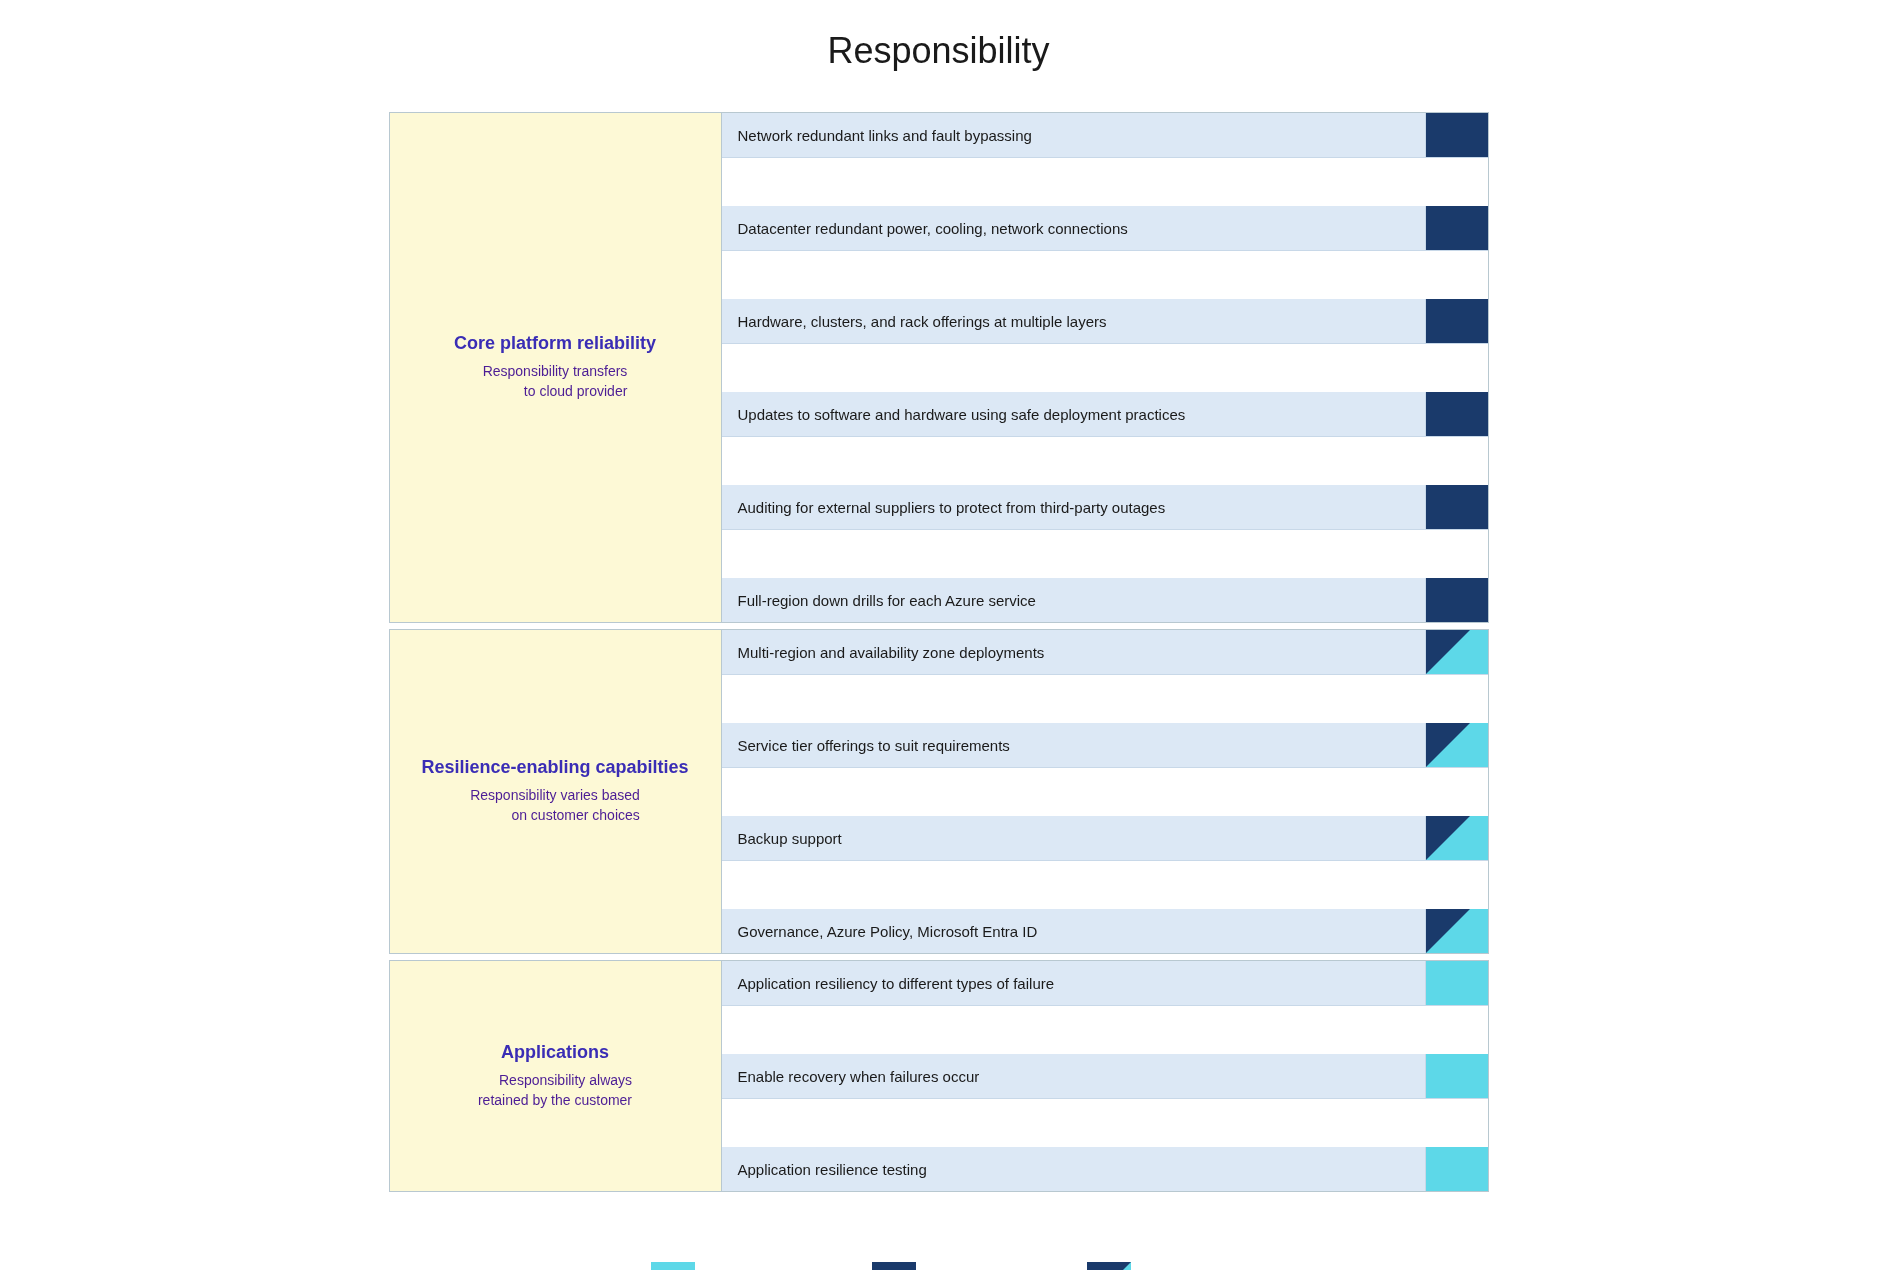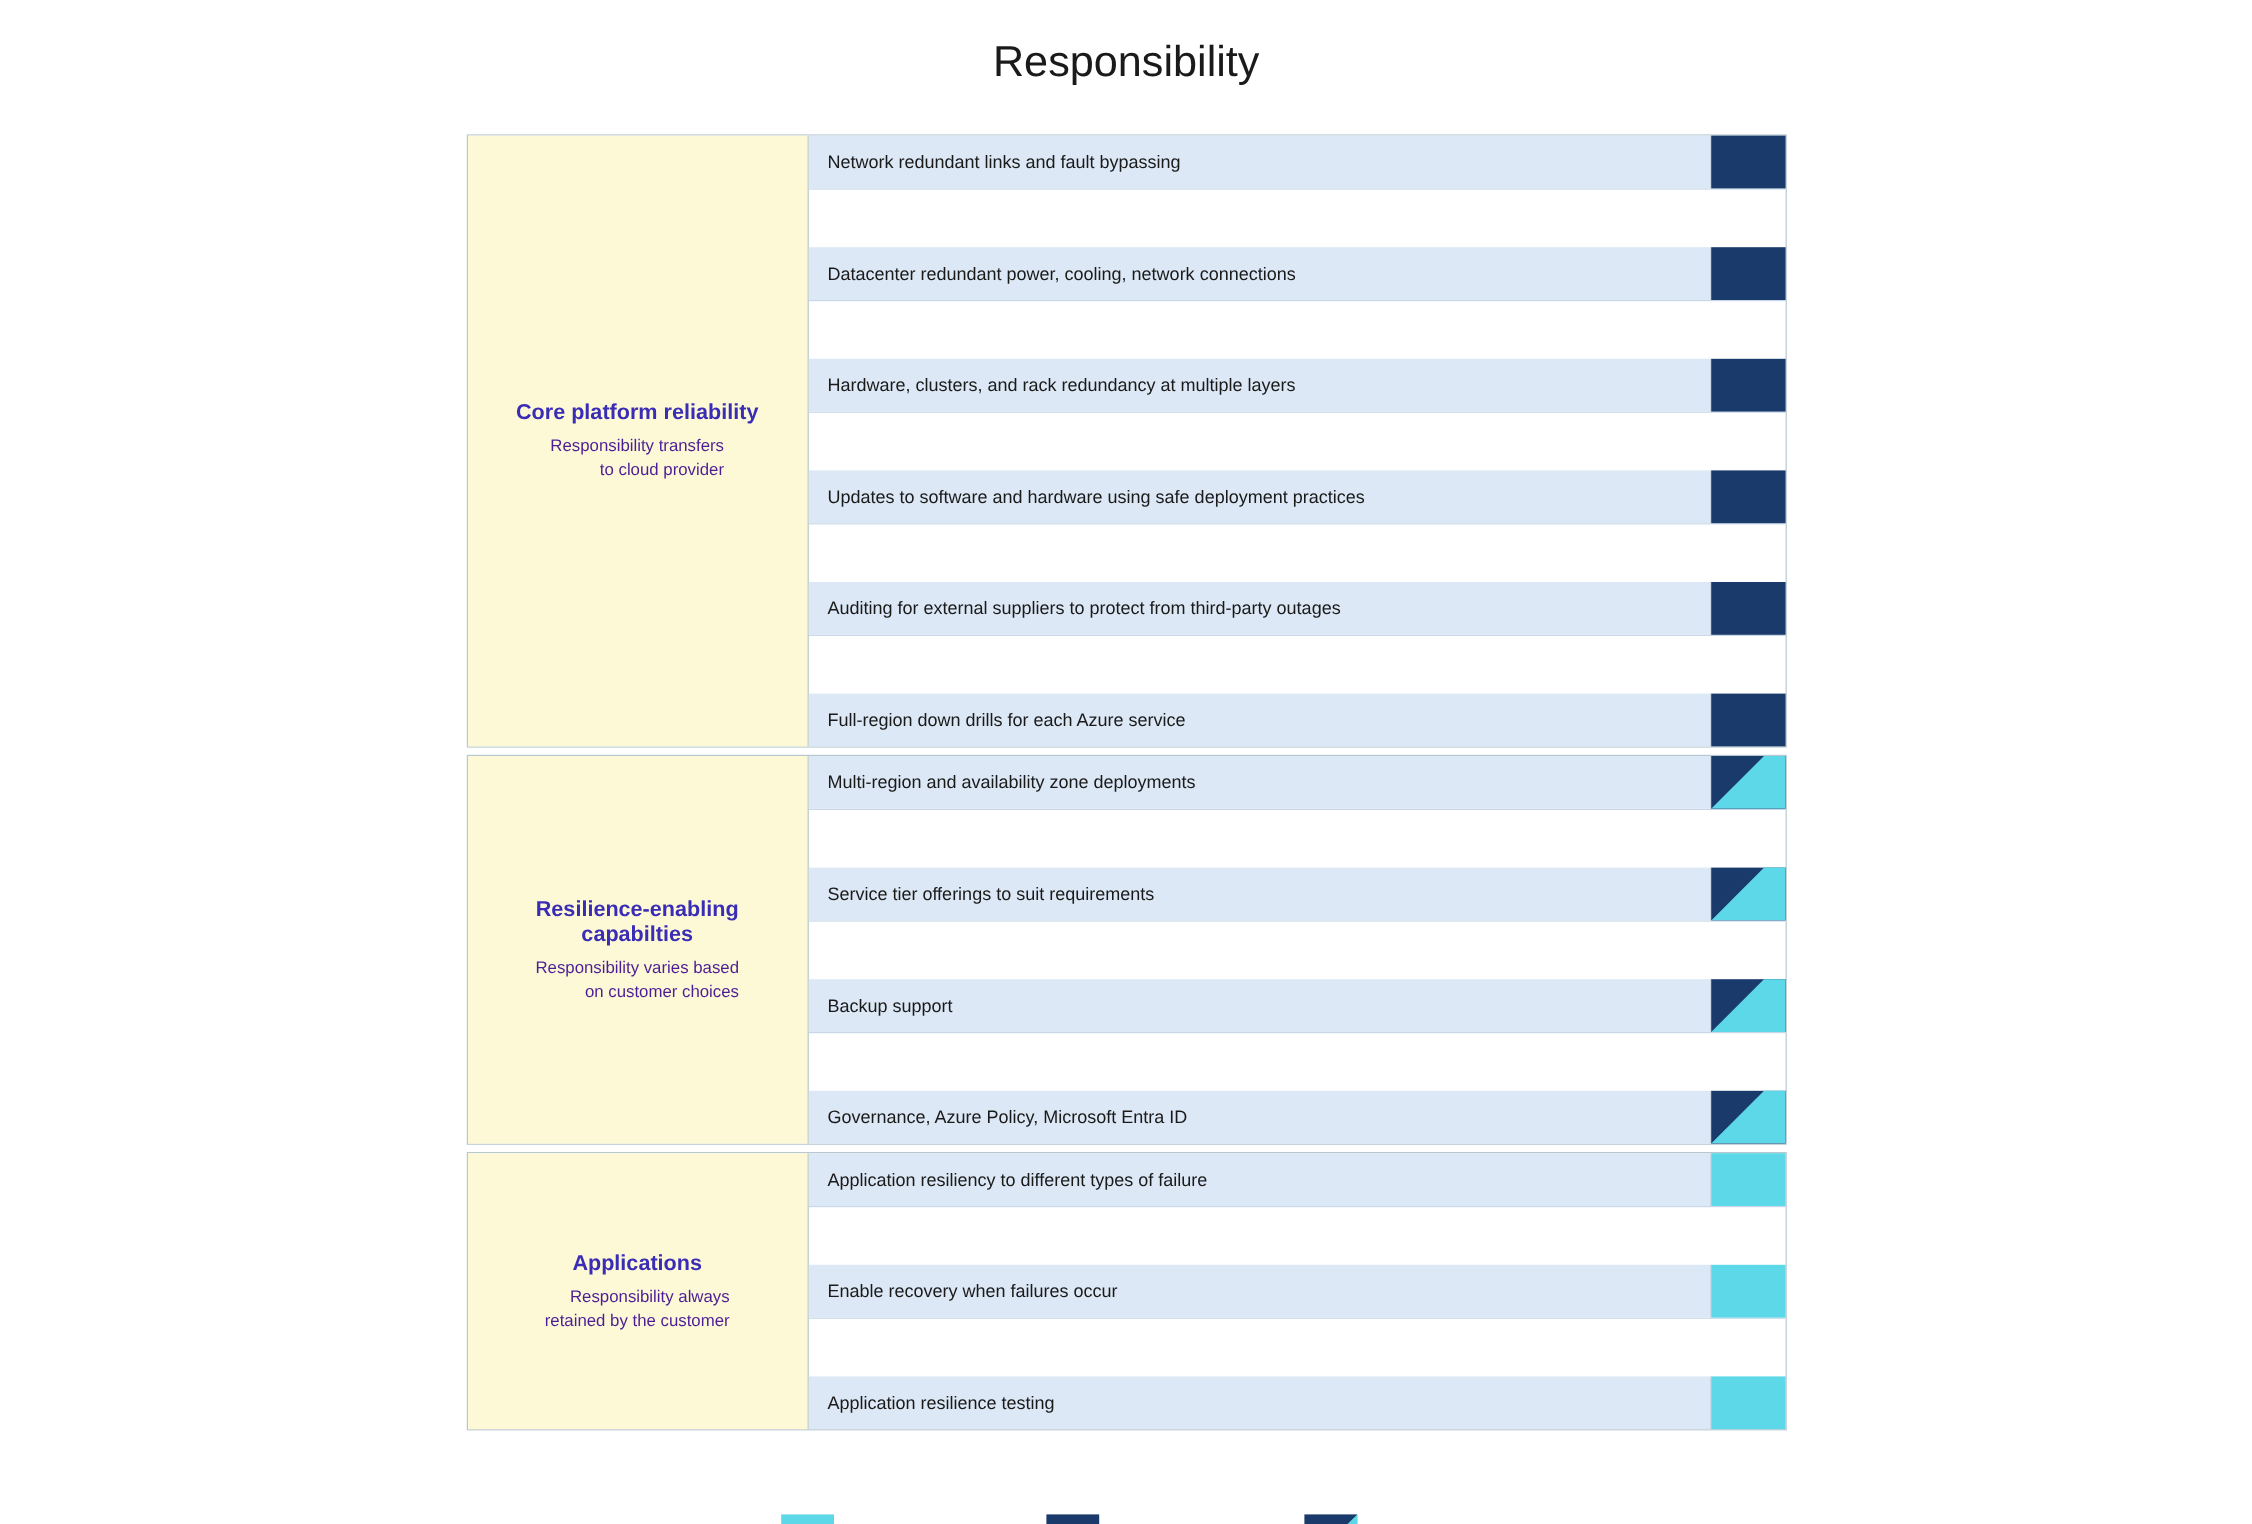--- a/index.html
+++ b/index.html
@@ -57,21 +57,21 @@
       height: 44px;
       flex-shrink: 0;
     }
     
     .section-block {
       display: flex;
       border: 1.5px solid #b8c8d0;
       margin-bottom: 0;
     }
     .section-label-col {
-      width: 284px;
+      width: 332px;
       flex-shrink: 0;
       background: #fdf9d6;
       border-right: 1.5px solid #b8c8d0;
       display: flex;
       flex-direction: column;
       align-items: center;
       justify-content: center;
       text-align: center;
       padding: 20px 16px;
     }
@@ -124,21 +124,21 @@
         <div class="section-rows-col">
           <div class="section-row">
             <div class="section-row-text">Network redundant links and fault bypassing</div>
             <div class="section-row-indicator" style="background: rgb(26, 58, 107);"></div>
           </div>
           <div class="section-row">
             <div class="section-row-text">Datacenter redundant power, cooling, network connections</div>
             <div class="section-row-indicator" style="background: rgb(26, 58, 107);"></div>
           </div>
           <div class="section-row">
-            <div class="section-row-text">Hardware, clusters, and rack redundancy at multiple layers</div>
+            <div class="section-row-text">Hardware, clusters, and rack offerings at multiple layers</div>
             <div class="section-row-indicator" style="background: rgb(26, 58, 107);"></div>
           </div>
           <div class="section-row">
             <div class="section-row-text">Updates to software and hardware using safe deployment practices</div>
             <div class="section-row-indicator" style="background: rgb(26, 58, 107);"></div>
           </div>
           <div class="section-row">
             <div class="section-row-text">Auditing for external suppliers to protect from third-party outages</div>
             <div class="section-row-indicator" style="background: rgb(26, 58, 107);"></div>
           </div>

